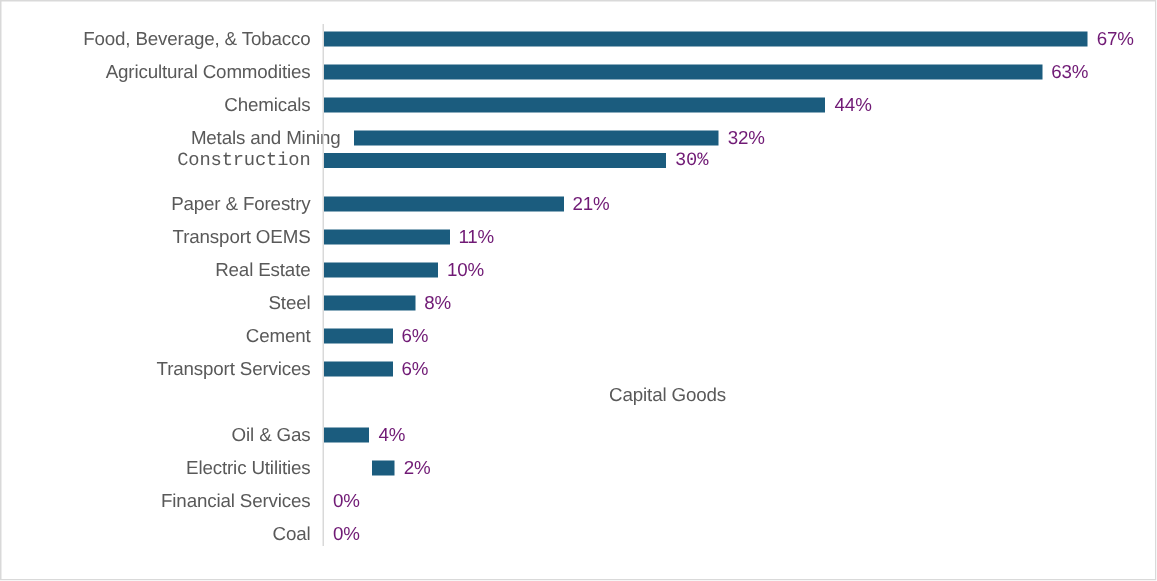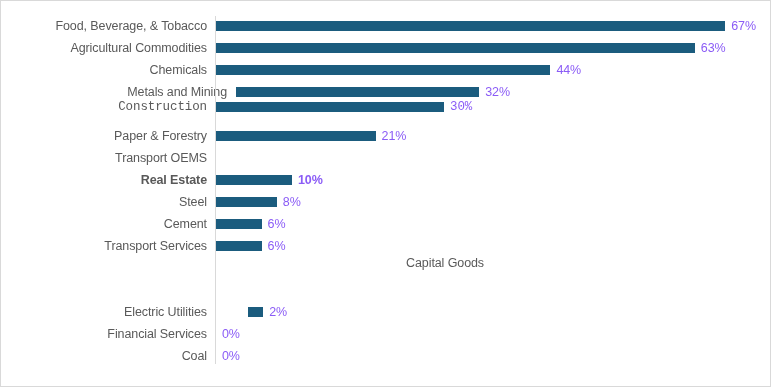--- a/index.html
+++ b/index.html
@@ -54,21 +54,21 @@
     display: flex;
     align-items: center;
   }
   .bar-fill {
     height: 10px;
     background: #1b5c7e;
     flex: 0 0 auto;
   }
   .bar-value {
     font-size: 12.5px;
-    color: #8b5cf6;
+    color: #701a75;
     line-height: 1;
     white-space: nowrap;
     margin-left: 6px;
     letter-spacing: -0.1px;
   }
   #axis-line {
     position: absolute;
     left: 214px;
     top: 15px;
     width: 1px;
@@ -118,22 +118,26 @@
       </div>
       <div class="bar-row" style="top: 124px;">
         <div class="cat-label">Paper &amp; Forestry</div>
         <div class="bar-track">
           <div class="bar-fill" style="width: 159.6px; background: rgb(27, 92, 126);"></div>
           <div class="bar-value">21%</div>
         </div>
       </div>
       <div class="bar-row" style="top: 146px;">
         <div class="cat-label">Transport OEMS</div>
-      </div>
-      <div class="bar-row" style="top: 168px; font-weight: bold;">
+        <div class="bar-track">
+          <div class="bar-fill" style="width: 83.6px; background: rgb(27, 92, 126);"></div>
+          <div class="bar-value">11%</div>
+        </div>
+      </div>
+      <div class="bar-row" style="top: 168px;">
         <div class="cat-label">Real Estate</div>
         <div class="bar-track">
           <div class="bar-fill" style="width: 76px; background: rgb(27, 92, 126);"></div>
           <div class="bar-value">10%</div>
         </div>
       </div>
       <div class="bar-row" style="top: 190px;">
         <div class="cat-label">Steel</div>
         <div class="bar-track">
           <div class="bar-fill" style="width: 60.8px; background: rgb(27, 92, 126);"></div>
@@ -152,20 +156,27 @@
         <div class="bar-track">
           <div class="bar-fill" style="width: 45.6px; background: rgb(27, 92, 126);"></div>
           <div class="bar-value">6%</div>
         </div>
       </div>
       <div class="bar-row" style="top: 256px; flex-direction: column;">
         <div class="cat-label">Capital Goods</div>
         <div class="bar-track">
           <div class="bar-fill" style="width: 45.6px; background: rgb(27, 92, 126);"></div>
           <div class="bar-value">6%</div>
+        </div>
+      </div>
+      <div class="bar-row" style="top: 278px;">
+        <div class="cat-label">Oil &amp; Gas</div>
+        <div class="bar-track">
+          <div class="bar-fill" style="width: 30.4px; background: rgb(27, 92, 126);"></div>
+          <div class="bar-value">4%</div>
         </div>
       </div>
       <div class="bar-row" style="top: 300px; gap: 32px;">
         <div class="cat-label">Electric Utilities</div>
         <div class="bar-track">
           <div class="bar-fill" style="width: 15.2px; background: rgb(27, 92, 126);"></div>
           <div class="bar-value">2%</div>
         </div>
       </div>
       <div class="bar-row" style="top: 322px;">

